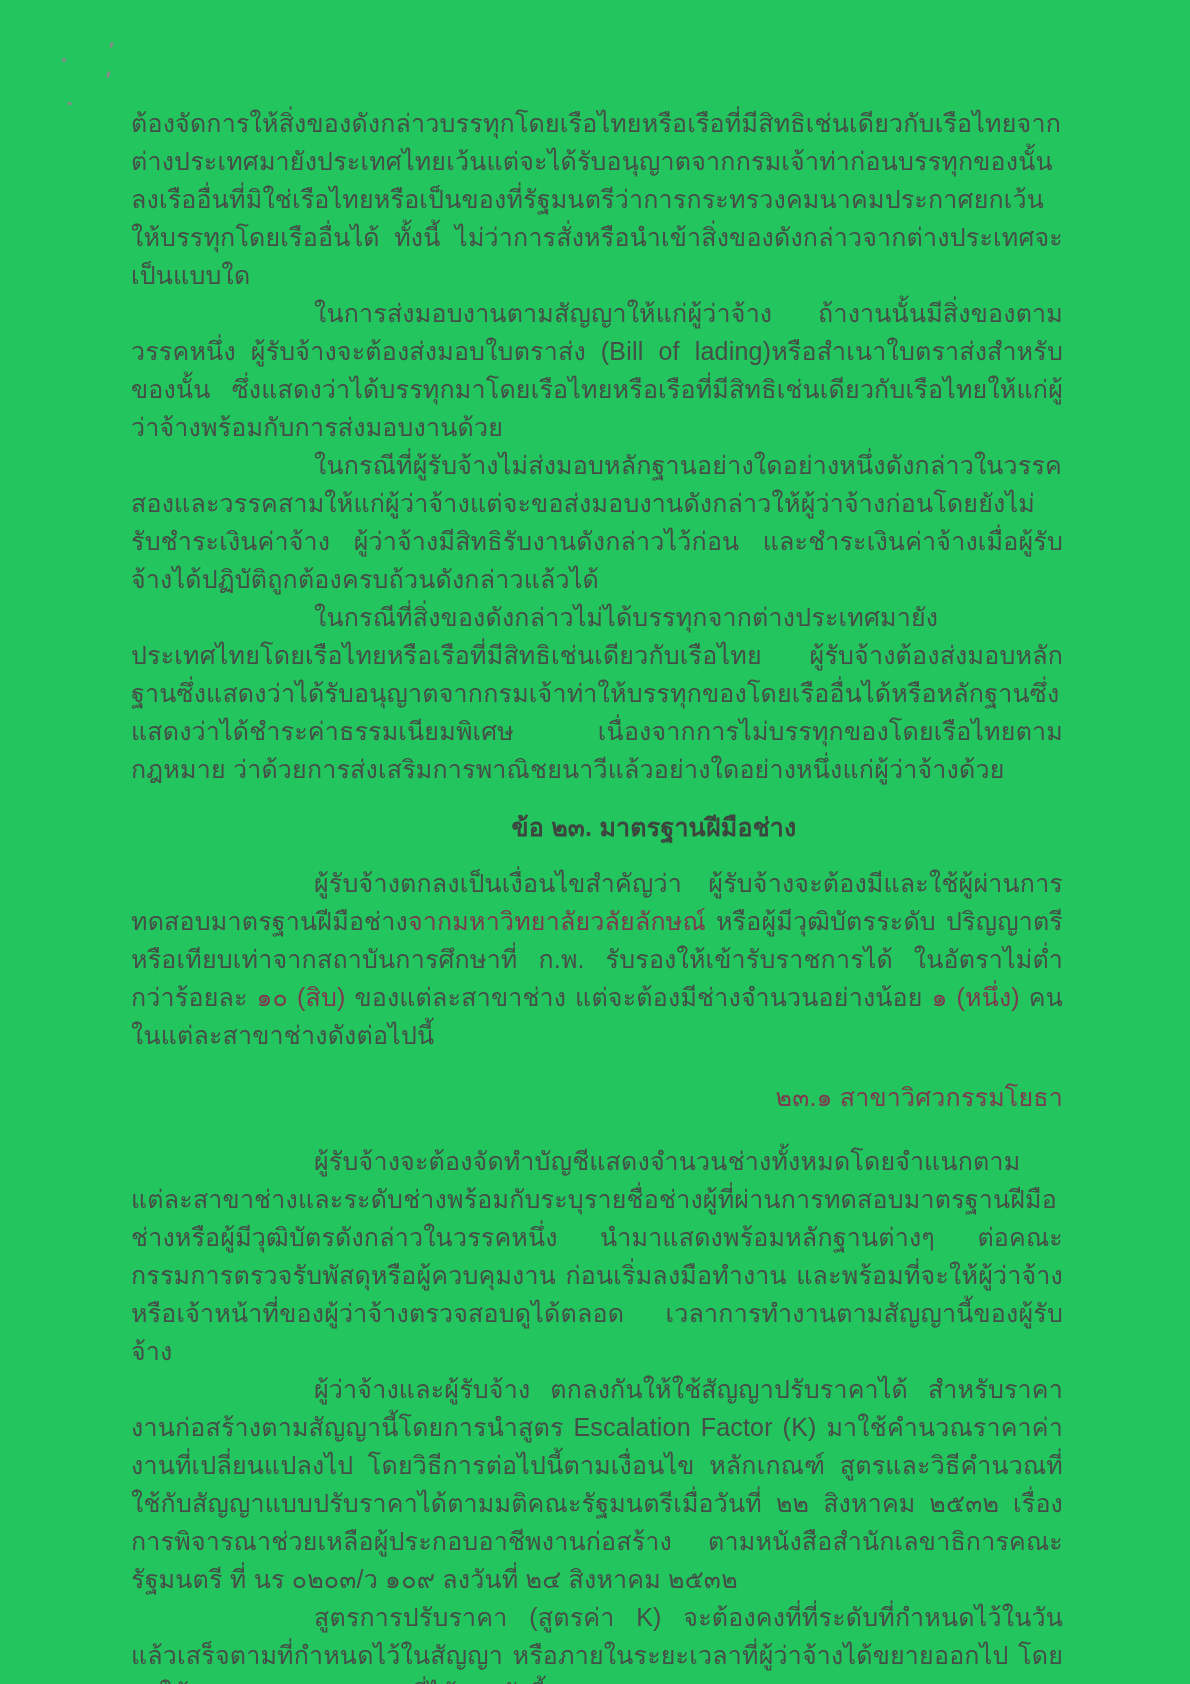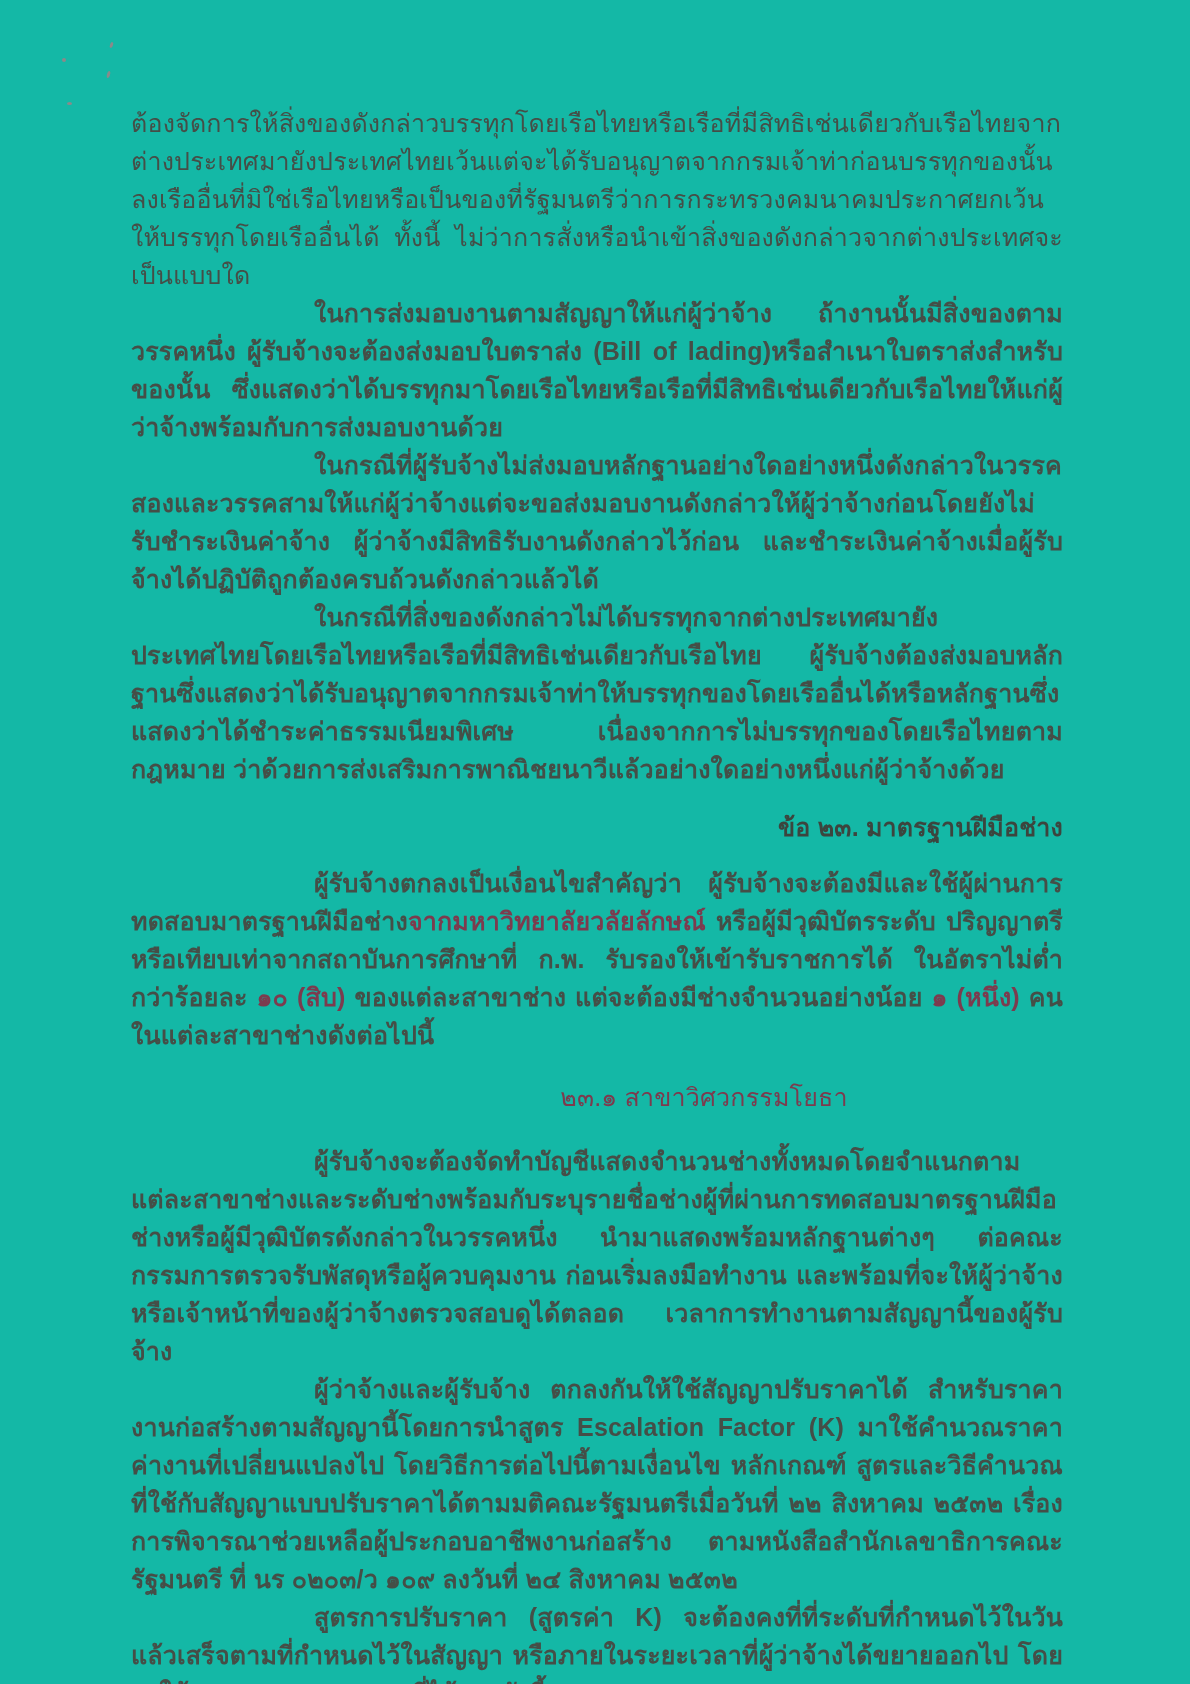--- a/index.html
+++ b/index.html
@@ -5,47 +5,47 @@
   html,body{margin:0;padding:0;}
   body{
     background:#e9e9e9;
     font-family:"Liberation Sans","DejaVu Sans",sans-serif;
   }
   .page{
     position:relative;
     width:1190px;
     height:1684px;
     margin:0 auto;
-    background:#14b8a6;
+    background:#22c55e;
     overflow:hidden;
     color:#454e47;
   }
   .content{
     position:absolute;
     left:131px;
     top:104px;
     width:932px;
     font-size:25px;
     line-height:38px;
     text-align:justify;
     letter-spacing:0.2px;
   }
   .para{margin:0;}
-  .indent{text-indent:183px;font-weight:bold;}
+  .indent{text-indent:183px;}
   .sec-heading{
     margin:20px 0 18px 114px;
     font-weight:bold;
     color:#3c453e;
-    text-align:right;
+    text-align:center;
     text-indent:0;
   }
   .sub-heading{
     margin:24px 0 26px 214px;
     color:#7c3b4e;
-    text-align:center;
+    text-align:right;
     text-indent:0;
   }
   .red{color:#7c3b4e;}
   .speck{
     position:absolute;
     background:#8a8a8a;
     border-radius:50%;
   }
   .speck.s1{left:110px;top:42px;width:3px;height:6px;transform:rotate(20deg);}
   .speck.s2{left:62px;top:58px;width:4px;height:4px;}

